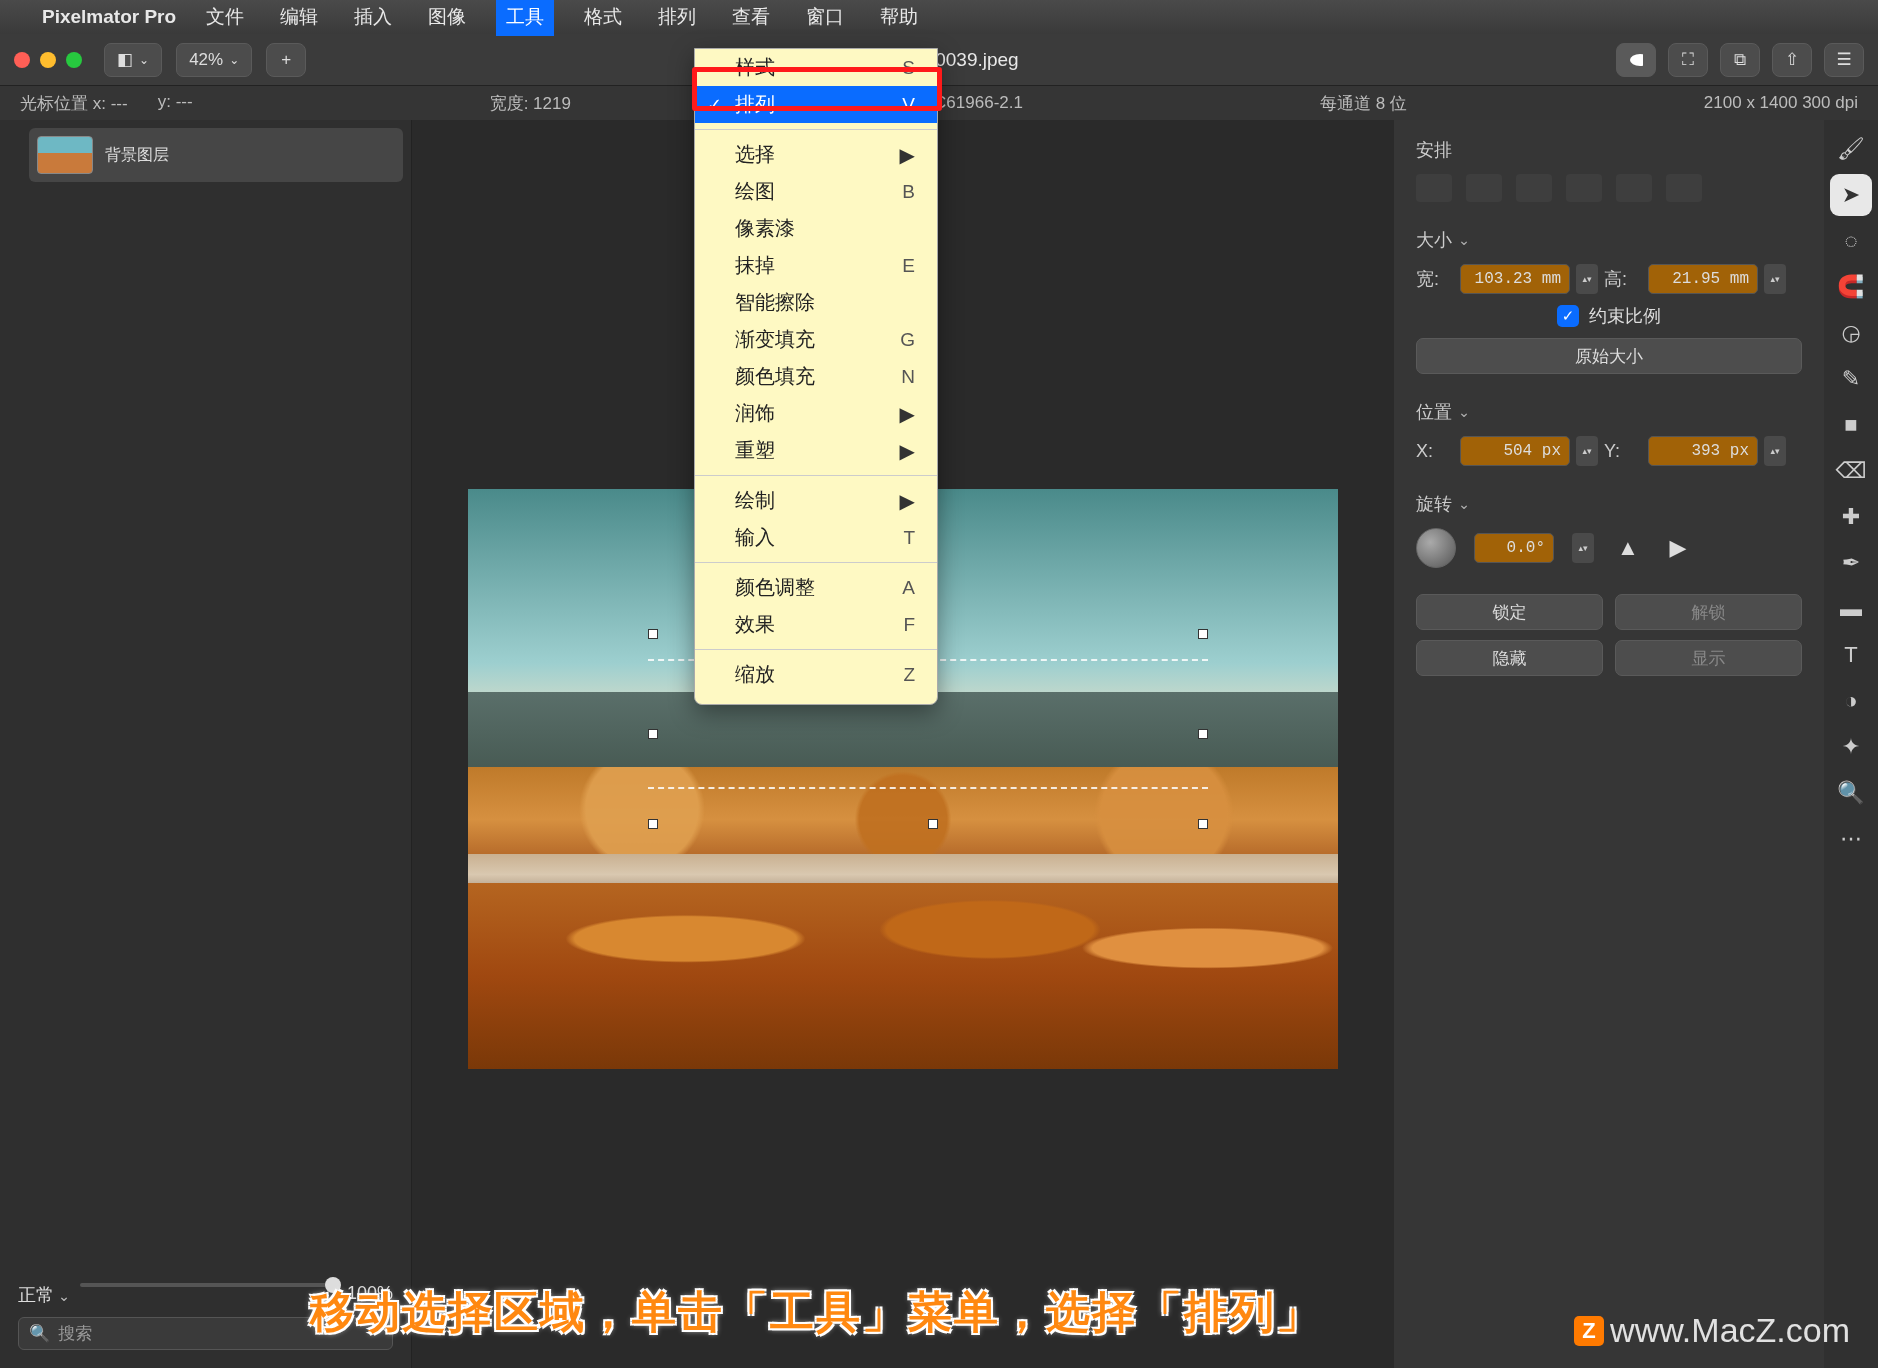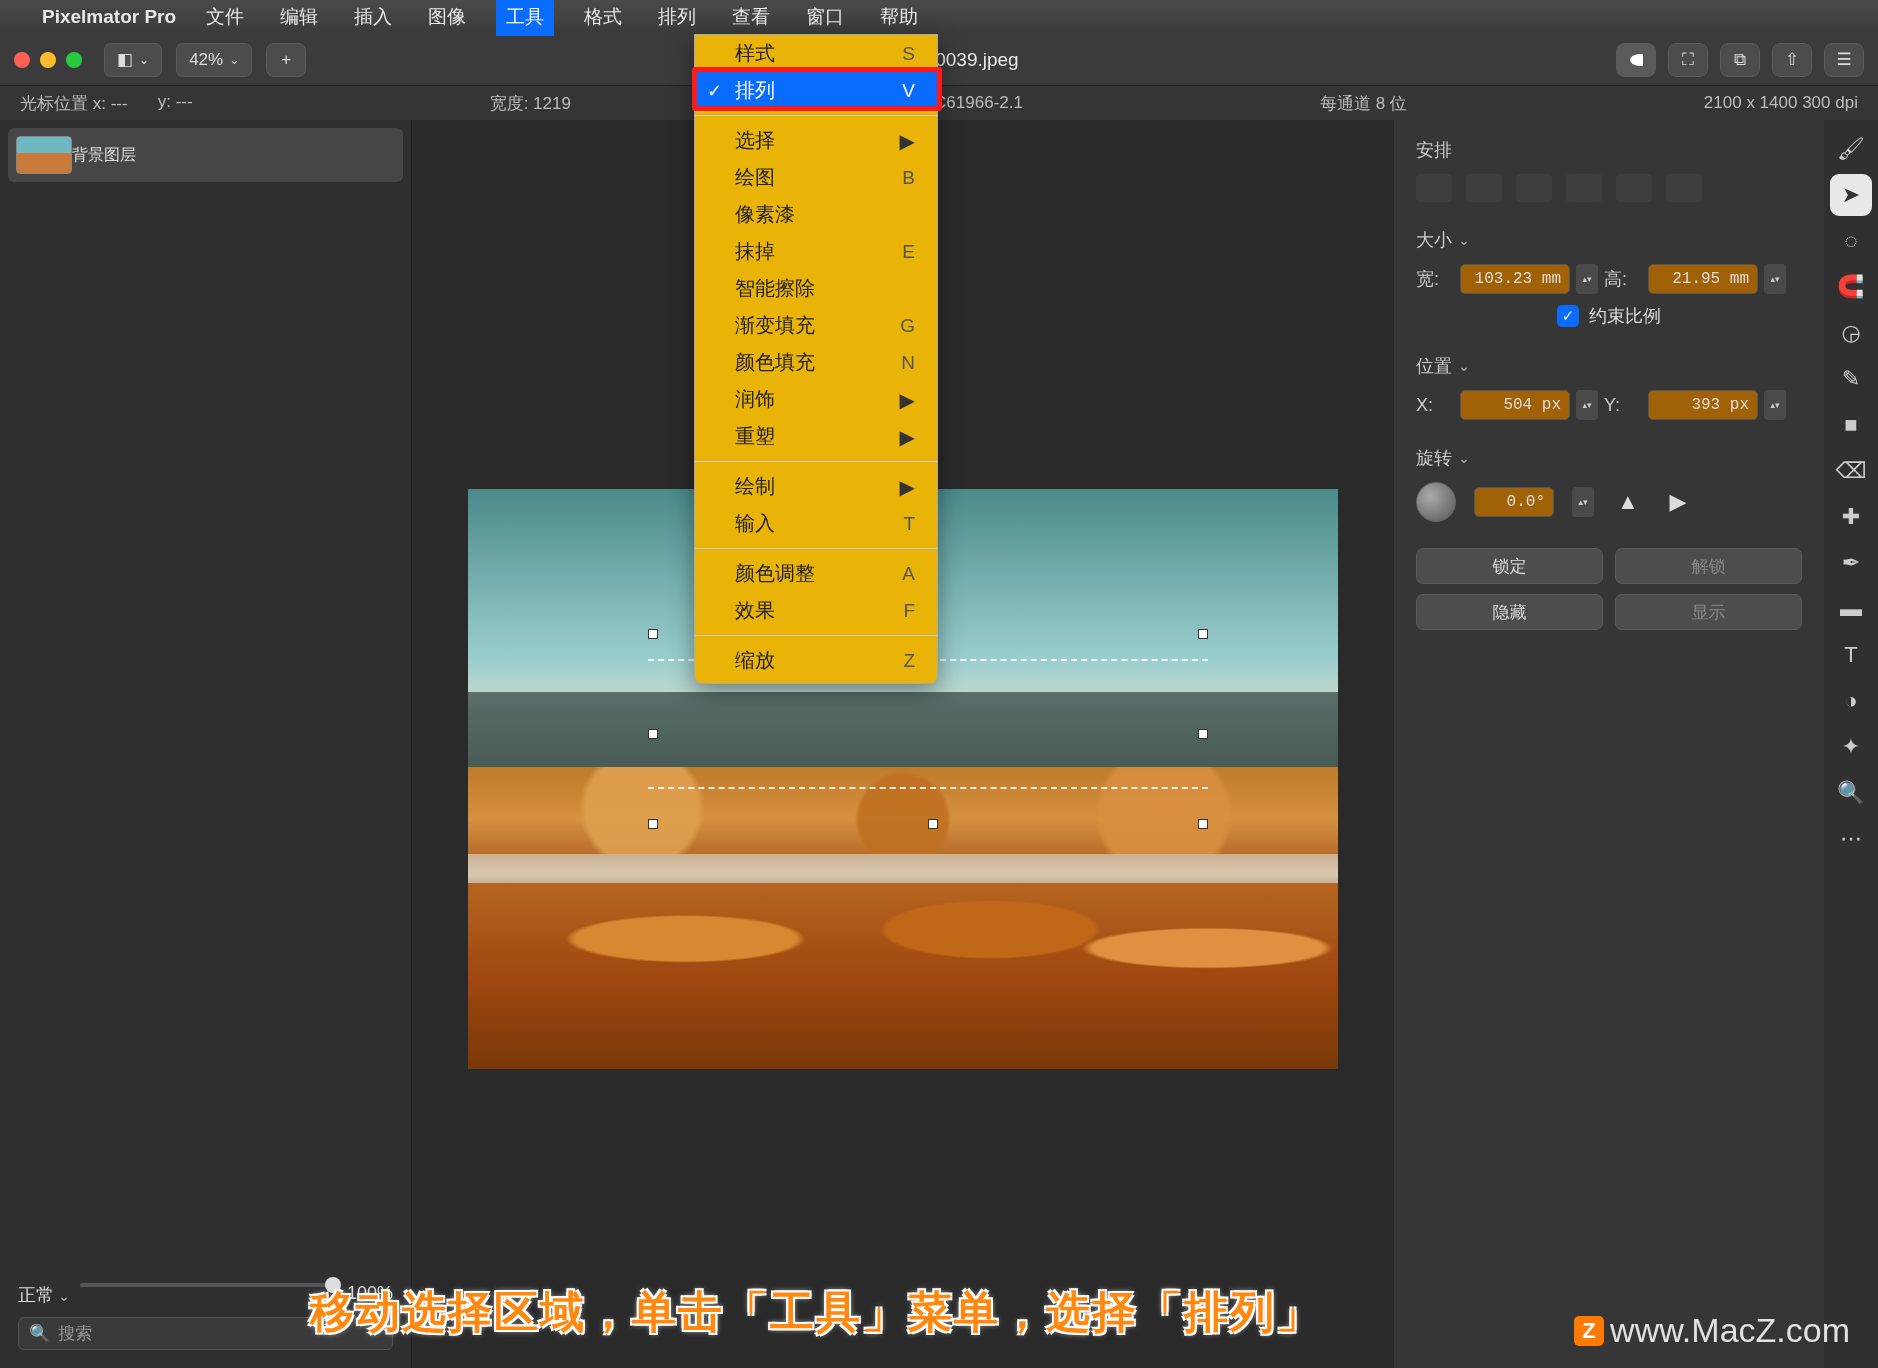--- a/index.html
+++ b/index.html
@@ -22,21 +22,21 @@
 .toolbar .spacer { flex:1; text-align:center; color:#e8e8e8; font-size:19px; }
 .tb-right { display:flex; gap:12px; }
 
 
 .infobar { height: 34px; background:#353535; display:flex; align-items:center; padding:0 20px; color:#bcbcbc; font-size:17px; gap:28px; justify-content:space-between;}
 .infobar .seg{ display:flex; gap:30px;}
 
 
 .workspace { display:flex; height: calc(100% - 34px - 52px - 34px); }
 .layers { width: 412px; background:#2f2f2f; border-right:1px solid #222; padding:8px; color:#ddd; display:flex; flex-direction:column;}
-.layer-row { display:flex; align-items:center; padding:8px; border-radius:6px;}
+.layer-row { display:flex; align-items:center; gap:12px; padding:8px; border-radius:6px;margin-left:21px;}
 .layer-row.sel { background:#464646; }
 .layer-thumb { width:56px; height:38px; border-radius:4px; background:linear-gradient(#6eb8c4 0%,#6eb8c4 45%,#c97a3b 45%,#c97a3b 100%); border:1px solid #888;}
 .layers-footer { margin-top:auto; padding:10px; }
 .blend-row{ display:flex; align-items:flex-start; gap:10px; color:#ddd; font-size:18px; margin-bottom:10px;}
 .slider { flex:1; height:4px; background:#555; border-radius:2px; position:relative;}
 .slider .knob{ width:16px; height:16px; background:#ddd; border-radius:50%; position:absolute; top:-6px; right:-4px;}
 .search { display:flex; align-items:center; gap:8px; background:#3a3a3a; border:1px solid #555; border-radius:6px; padding:4px 10px; color:#999; font-size:17px;}
 
 .canvas-wrap { flex:1; background:#2a2a2a; display:flex; align-items:center; justify-content:center; position:relative;}
 .canvas { width: 870px; height: 580px; background:#888; position:relative; overflow:hidden; margin-top:70px;}
@@ -69,21 +69,21 @@
 .btn-pair{ display:flex; gap:12px;}
 .btn-pair .insp-btn{ flex:1;}
 .rot-knob{ width:40px; height:40px; border-radius:50%; background:radial-gradient(circle at 35% 35%, #aaa, #555); border:1px solid #666;}
 .flip-ico{ width:32px; height:28px; color:#ddd; font-size:22px; display:flex; align-items:center; justify-content:center;}
 
 .toolstrip{ width:54px; background:#303030; display:flex; flex-direction:column; align-items:center; padding:8px 0; gap:4px;}
 .ts-btn{ width:42px; height:42px; border-radius:9px; display:flex; align-items:center; justify-content:center; color:#ccc; font-size:22px;}
 .ts-btn.active{ background:#e8e8e8; color:#333;}
 
 
-.dropdown { position:absolute; top:34px; left:694px; width:244px; background:#eab308; border:1px solid #aaa; border-radius:0 0 8px 8px; box-shadow:0 8px 24px rgba(0,0,0,.4); font-size:20px; color:#222; z-index:100; padding-bottom:4px;}
+.dropdown { position:absolute; top:48px; left:694px; width:244px; background:#fef9c3; border:1px solid #aaa; border-radius:0 0 8px 8px; box-shadow:0 8px 24px rgba(0,0,0,.4); font-size:20px; color:#222; z-index:100; padding-bottom:11px;}
 .dd-item{ display:flex; justify-content:space-between; align-items:center; padding:5px 22px 5px 40px; position:relative;}
 .dd-item .short{ color:#555; font-size:19px;}
 .dd-item .arrow{ color:#333;}
 .dd-item.selected{ background:#0a6cff; color:#fff;}
 .dd-item.selected .short{ color:#fff;}
 .dd-item .check{ position:absolute; left:12px; font-size:18px;}
 .dd-sep{ height:1px; background:#ccc; margin:6px 0;}
 .dd-highlight-box{ position:absolute; top:67px; left:692px; width:250px; height:44px; border:5px solid #ff1a1a; z-index:101; pointer-events:none; border-radius:3px;}
 
 
@@ -218,20 +218,21 @@
         <div class="num-field">103.23 mm</div>
         <div class="stepper">▴▾</div>
         <span class="field-label">高:</span>
         <div class="num-field">21.95 mm</div>
         <div class="stepper">▴▾</div>
       </div>
       <div class="field-row" style="justify-content:center; gap:10px;">
         <span class="checkbox">✓</span>
         <span>约束比例</span>
       </div>
+      <div class="insp-btn">原始大小</div>
     </div>
     <div class="insp-section">
       <div class="insp-title caret">位置</div>
       <div class="field-row">
         <span class="field-label">X:</span>
         <div class="num-field">504 px</div>
         <div class="stepper">▴▾</div>
         <span class="field-label">Y:</span>
         <div class="num-field">393 px</div>
         <div class="stepper">▴▾</div>

